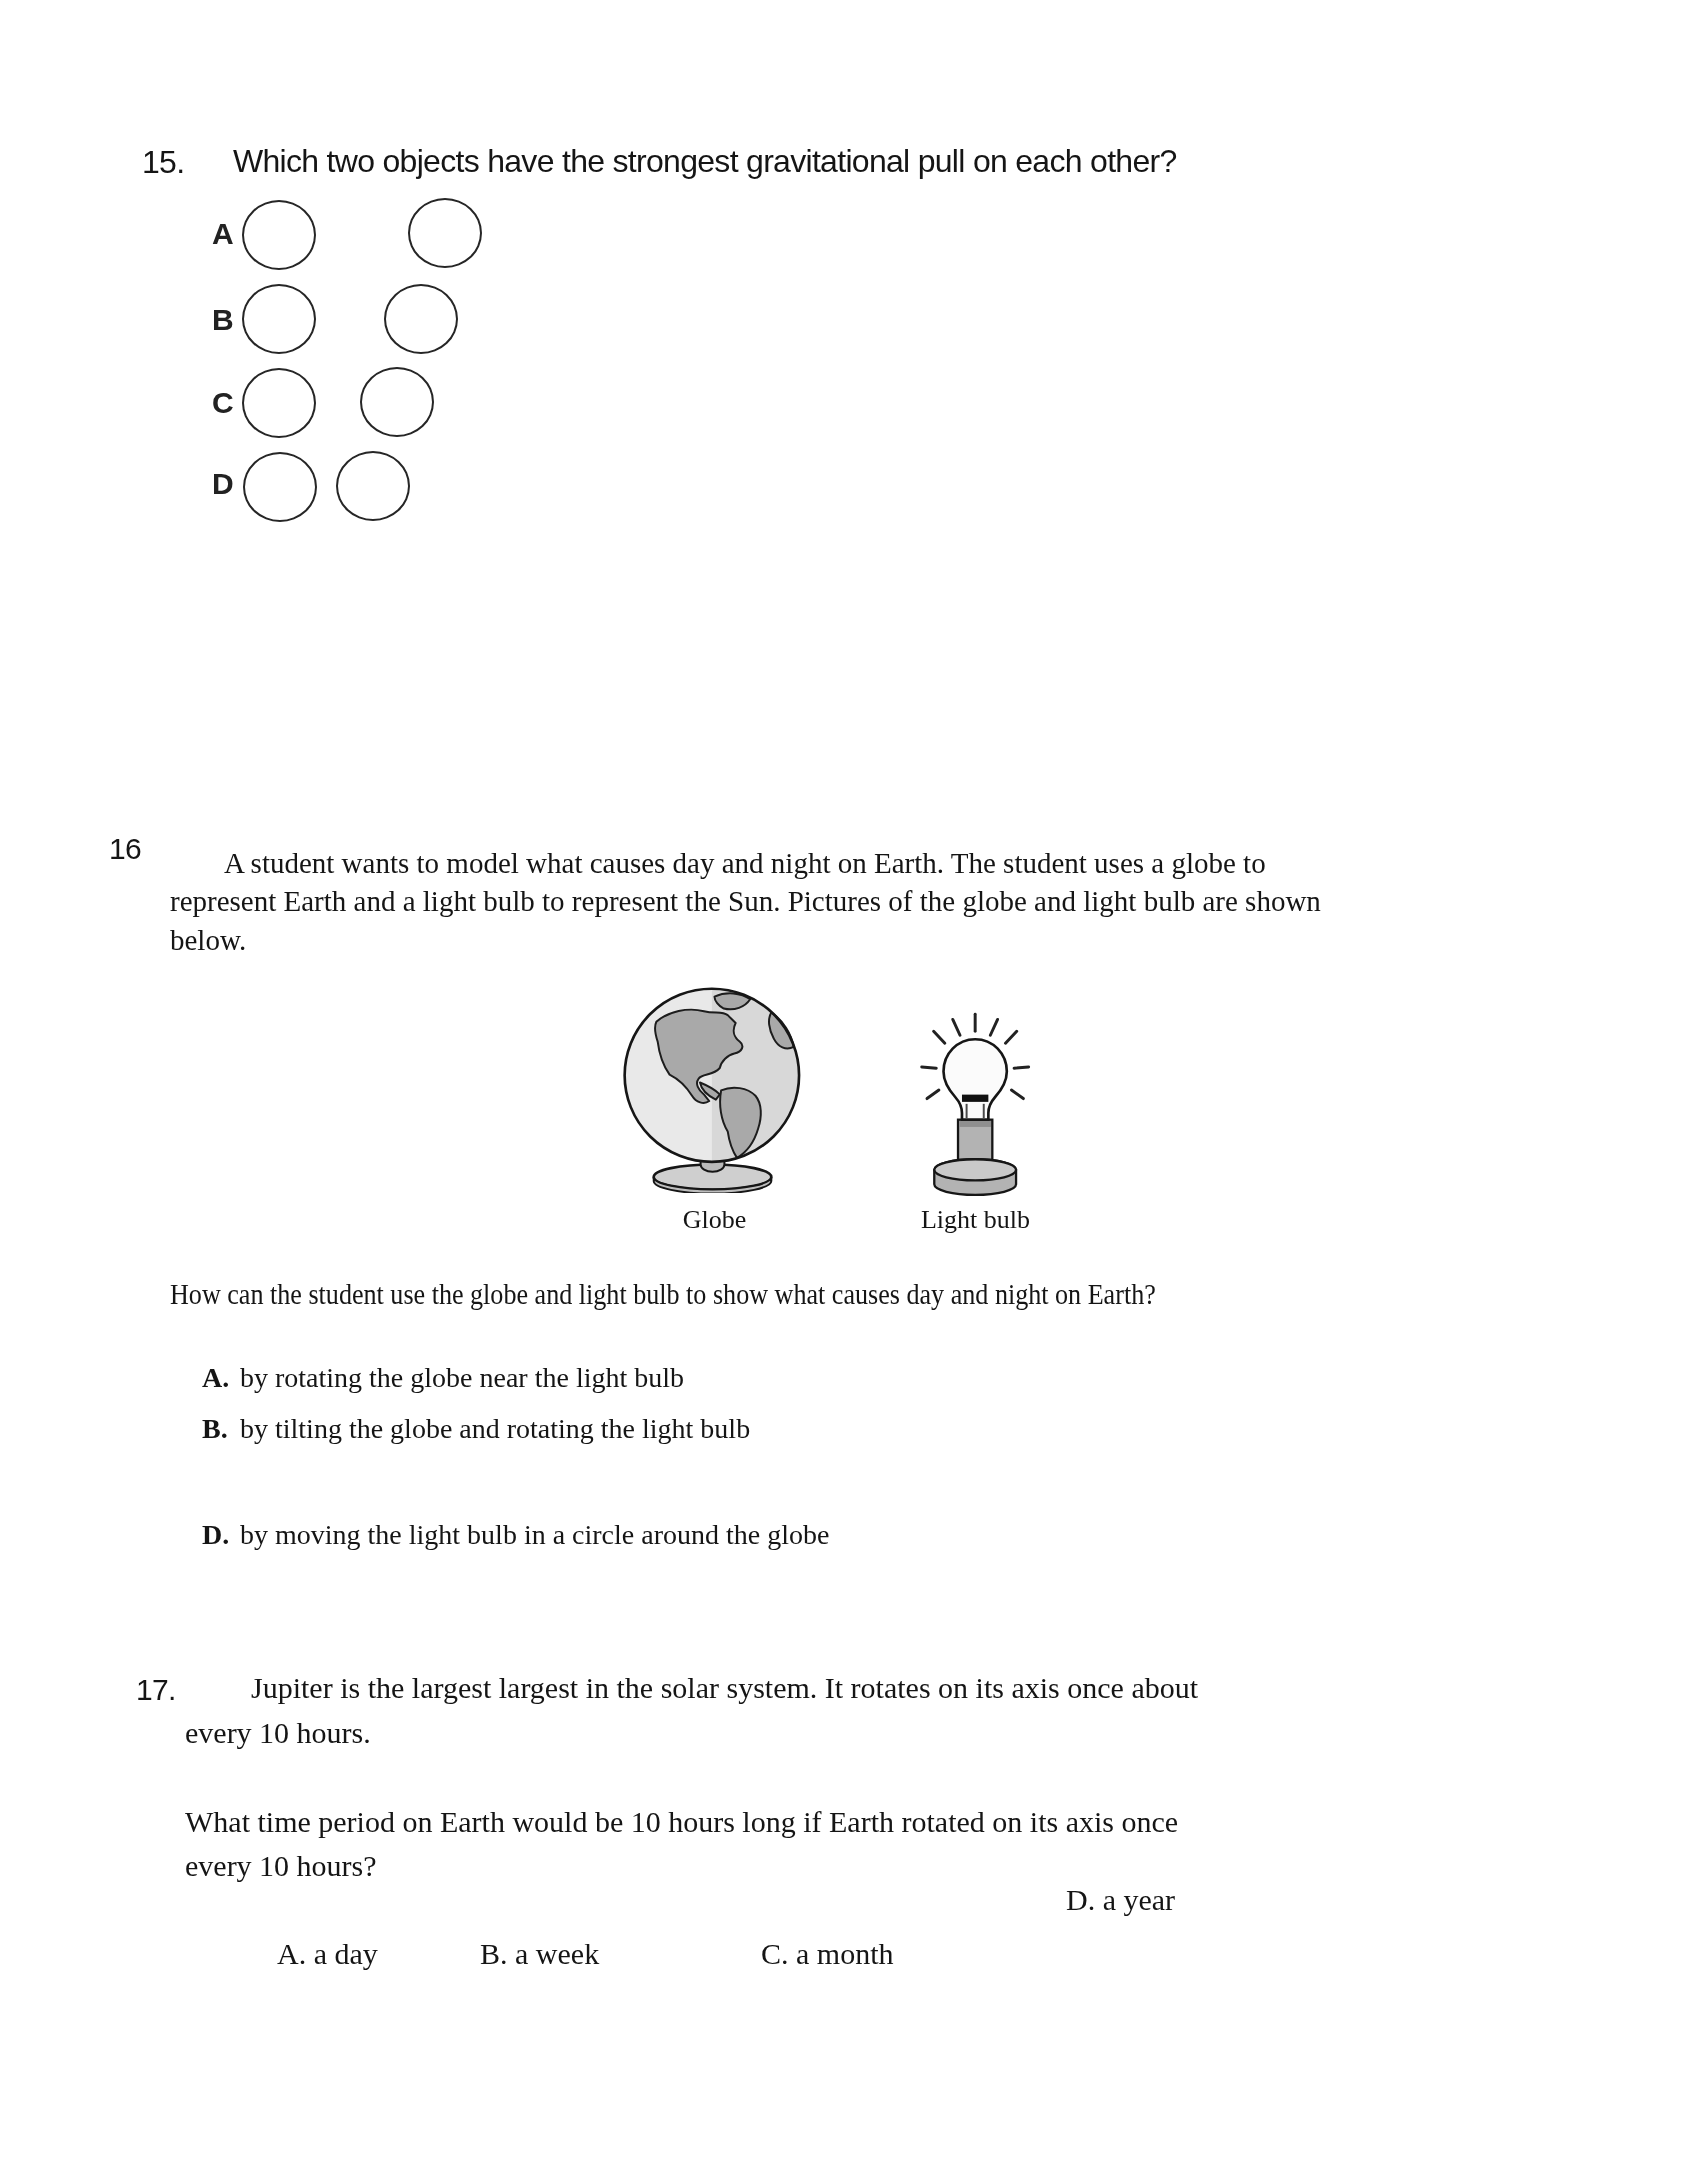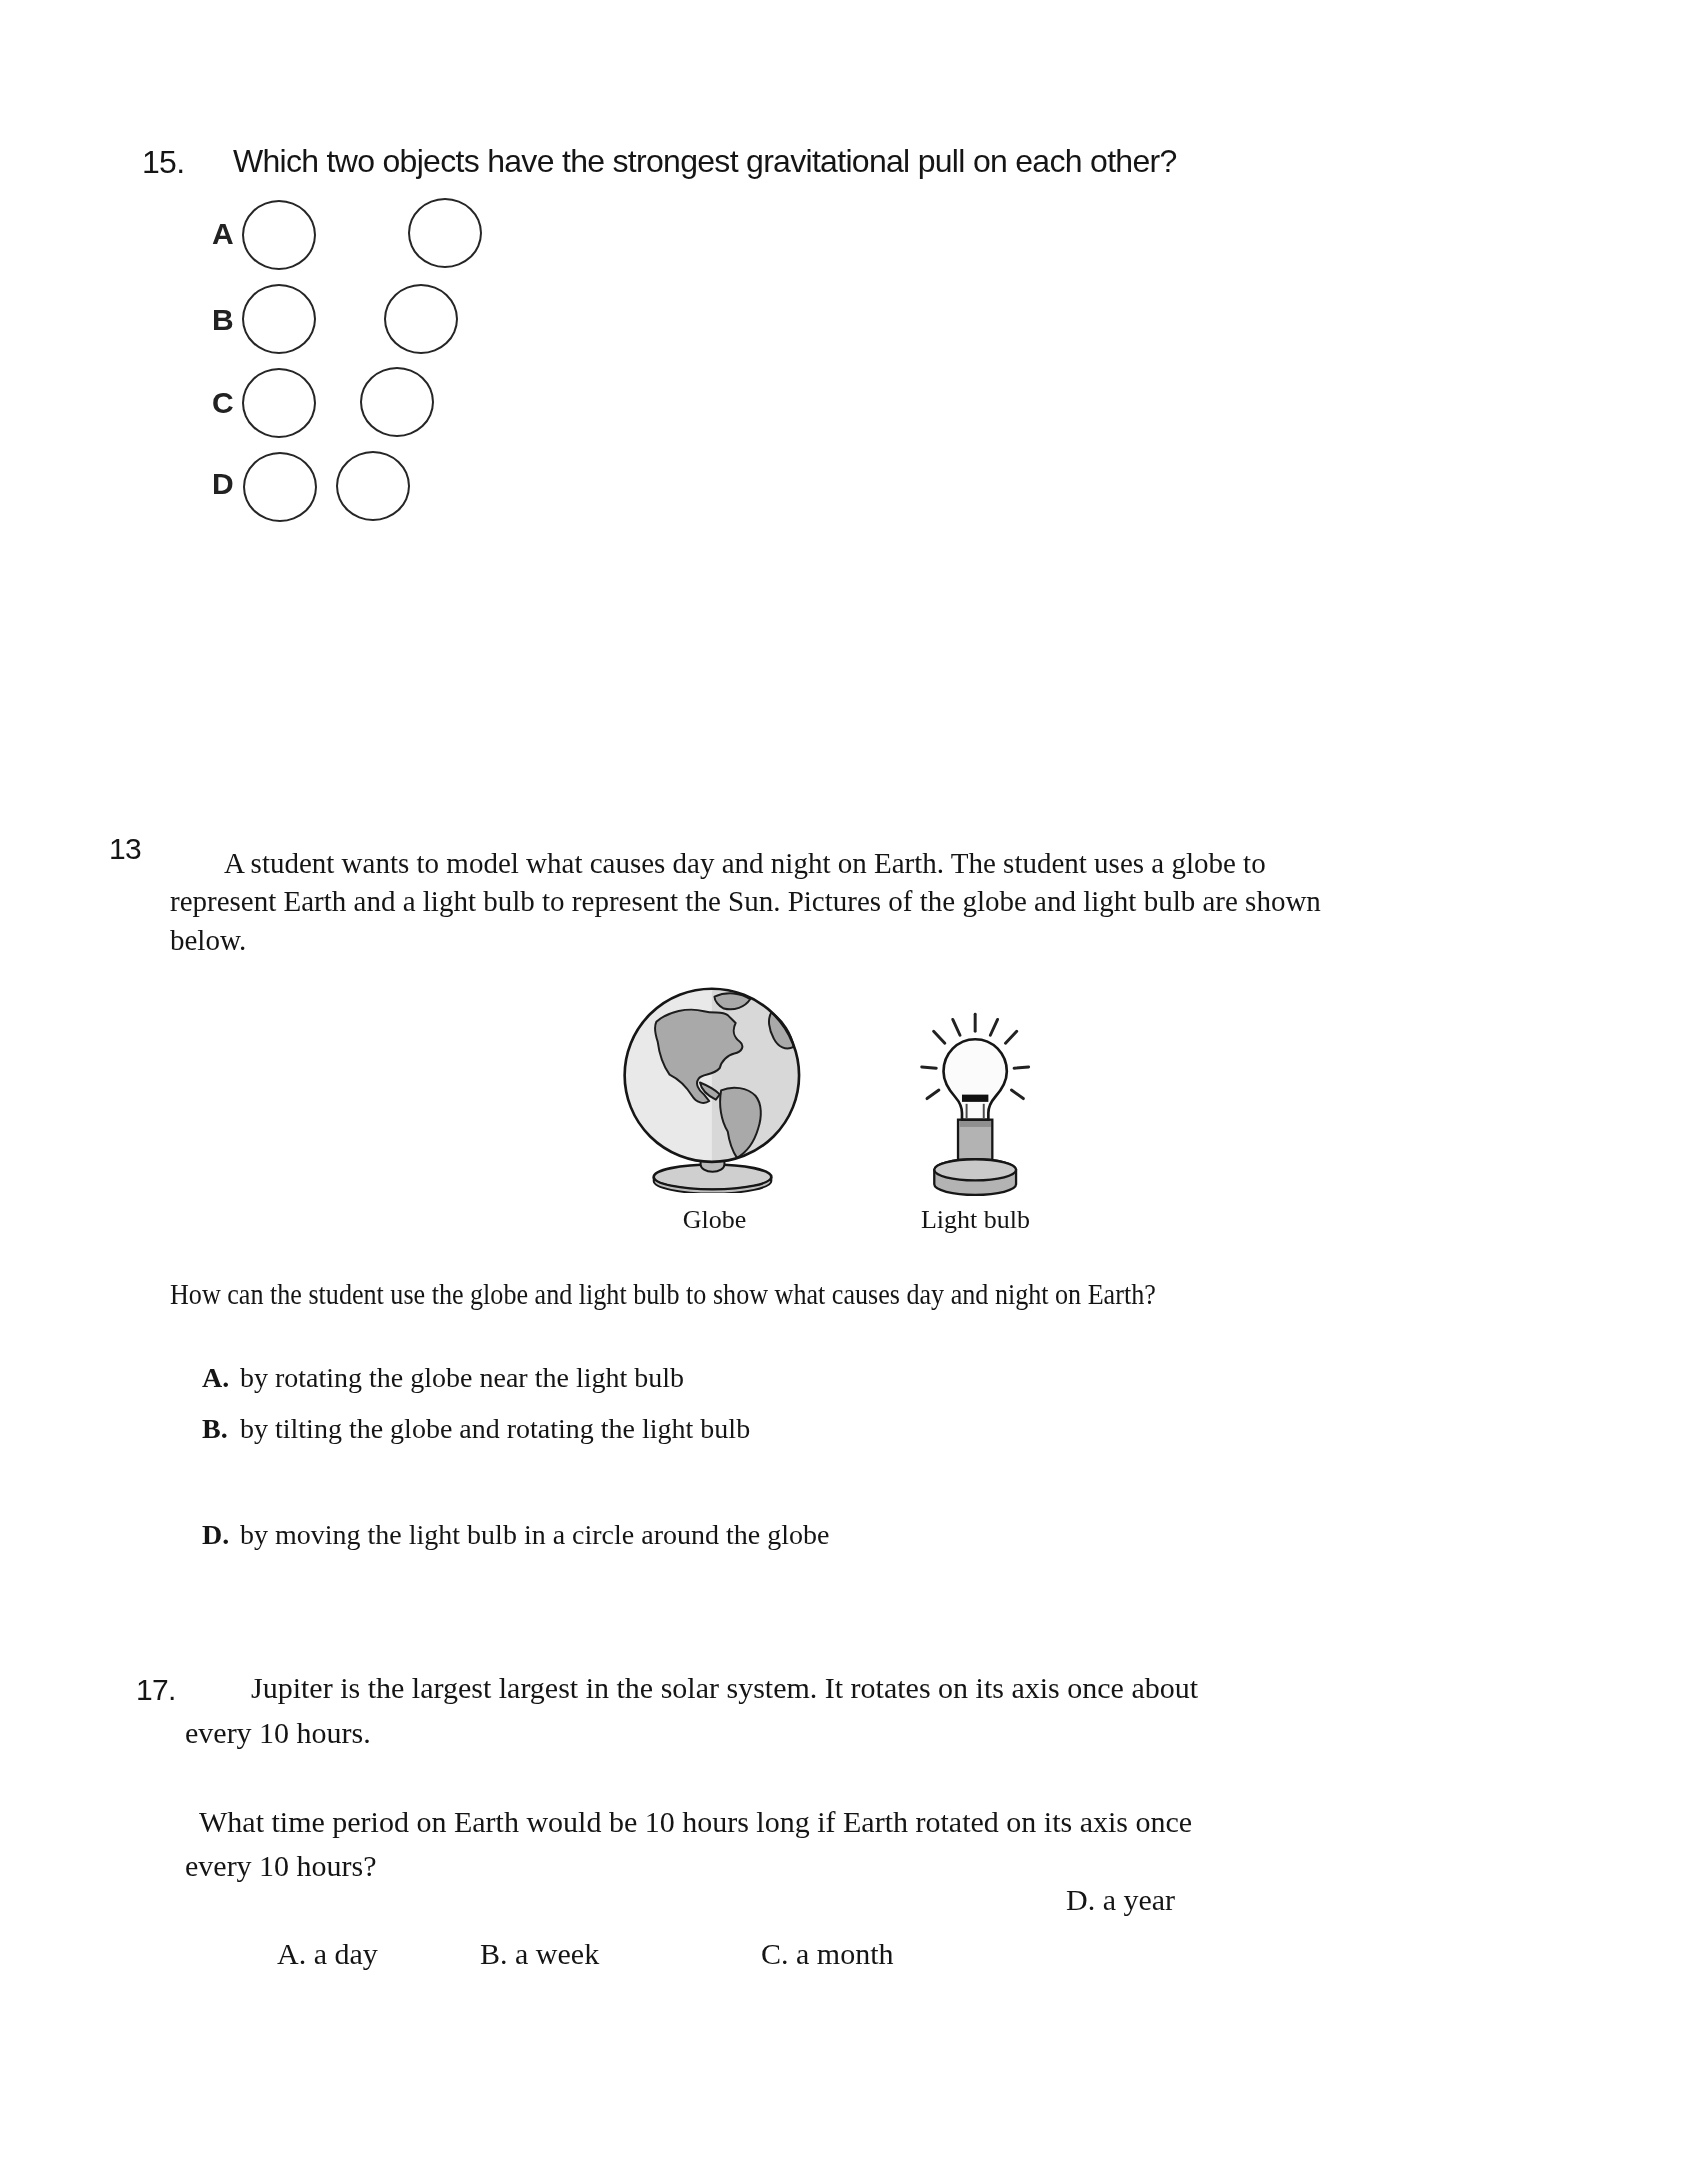--- a/index.html
+++ b/index.html
@@ -39,21 +39,21 @@
   <div class="obj-circle" style="left:384px;top:284px;"></div>
 
   <div class="abs sans pair-label" style="left:212px;top:386px;">C</div>
   <div class="obj-circle" style="left:242px;top:368px;"></div>
   <div class="obj-circle" style="left:360px;top:367px;"></div>
 
   <div class="abs sans pair-label" style="left:212px;top:467px;">D</div>
   <div class="obj-circle" style="left:243px;top:452px;"></div>
   <div class="obj-circle" style="left:336px;top:451px;"></div>
 
-  <div class="abs sans qnum-serifsec" style="left:109px;top:832px;">13</div>
+  <div class="abs sans qnum-serifsec" style="left:109px;top:832px;">16</div>
 
   <div class="abs para16" style="left:224px;top:847px;">A student wants to model what causes day and night on Earth. The student uses a globe to</div>
   <div class="abs para16" style="left:170px;top:885px;">represent Earth and a light bulb to represent the Sun. Pictures of the globe and light bulb are shown</div>
   <div class="abs para16" style="left:170px;top:924px;">below.</div>
 
   <div class="abs" style="left:622px;top:978px;">
     <svg width="185" height="215" viewBox="0 0 280 325">
       <ellipse cx="137" cy="301" rx="89" ry="19" fill="#cfcfcf" stroke="#161616" stroke-width="4"></ellipse>
       <path d="M 48,301 a 89,19 0 0 0 178,0 l 0,6 a 89,19 0 0 1 -178,0 z" fill="#bdbdbd" stroke="#161616" stroke-width="3"></path>
       <path d="M 119,262 h 36 v 20 a 18,11 0 0 1 -36,0 z" fill="#b9b9b9" stroke="#161616" stroke-width="3"></path>
@@ -114,21 +114,21 @@
   </div>
   <div class="abs opt16" style="left:202px;top:1519px;">
     <span class="letter">D.</span><span>by moving the light bulb in a circle around the globe</span>
   </div>
 
   <div class="abs sans qnum-serifsec" style="left:136px;top:1673px;">17.</div>
 
   <div class="abs para17" style="left:251px;top:1671px;">Jupiter is the largest largest in the solar system. It rotates on its axis once about</div>
   <div class="abs para17" style="left:185px;top:1716px;">every 10 hours.</div>
 
-  <div class="abs para17" style="left:199px;top:1805px;">What time period on Earth would be 10 hours long if Earth rotated on its axis once</div>
+  <div class="abs para17" style="left:185px;top:1805px;">What time period on Earth would be 10 hours long if Earth rotated on its axis once</div>
   <div class="abs para17" style="left:185px;top:1849px;">every 10 hours?</div>
 
   <div class="abs opt17" style="left:253px;top:1937px;margin-left:24px;">
     <span>A.</span>&nbsp;<span>a day</span>
   </div>
   <div class="abs opt17" style="left:480px;top:1937px;">
     <span>B.</span>&nbsp;<span>a week</span>
   </div>
   <div class="abs opt17" style="left:761px;top:1937px;text-align:right;">
     <span>C.</span>&nbsp;<span>a month</span>

